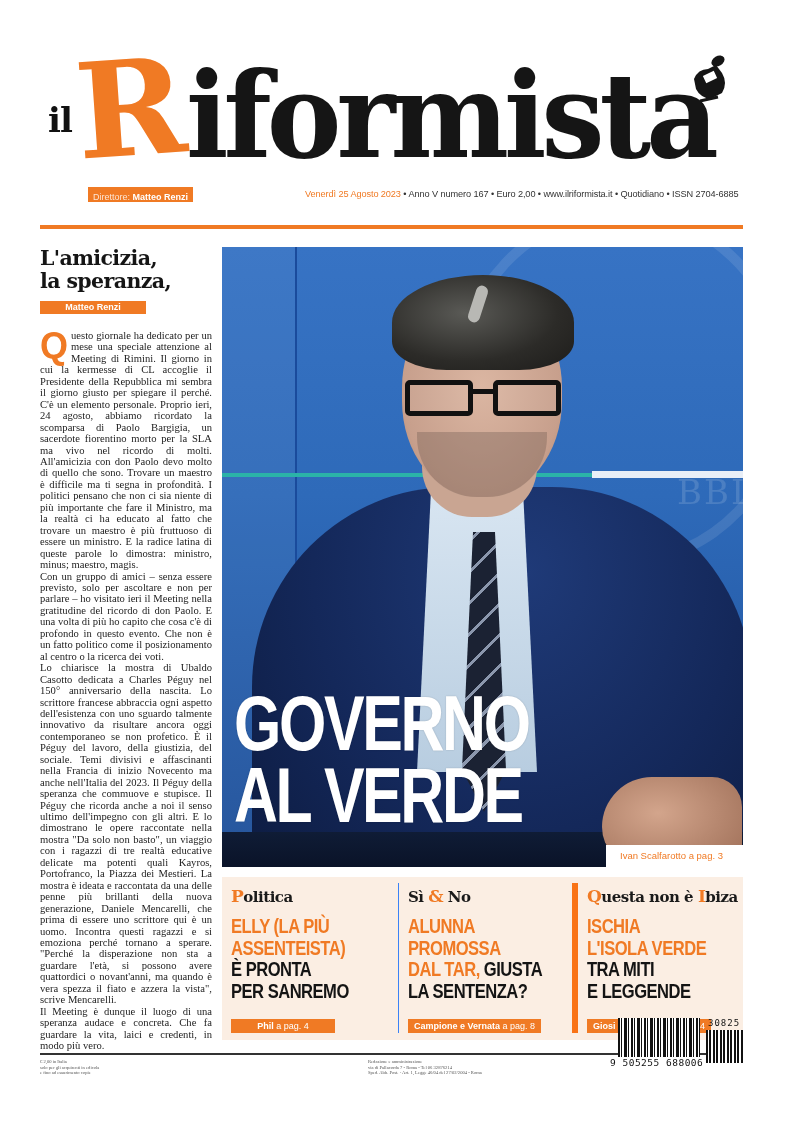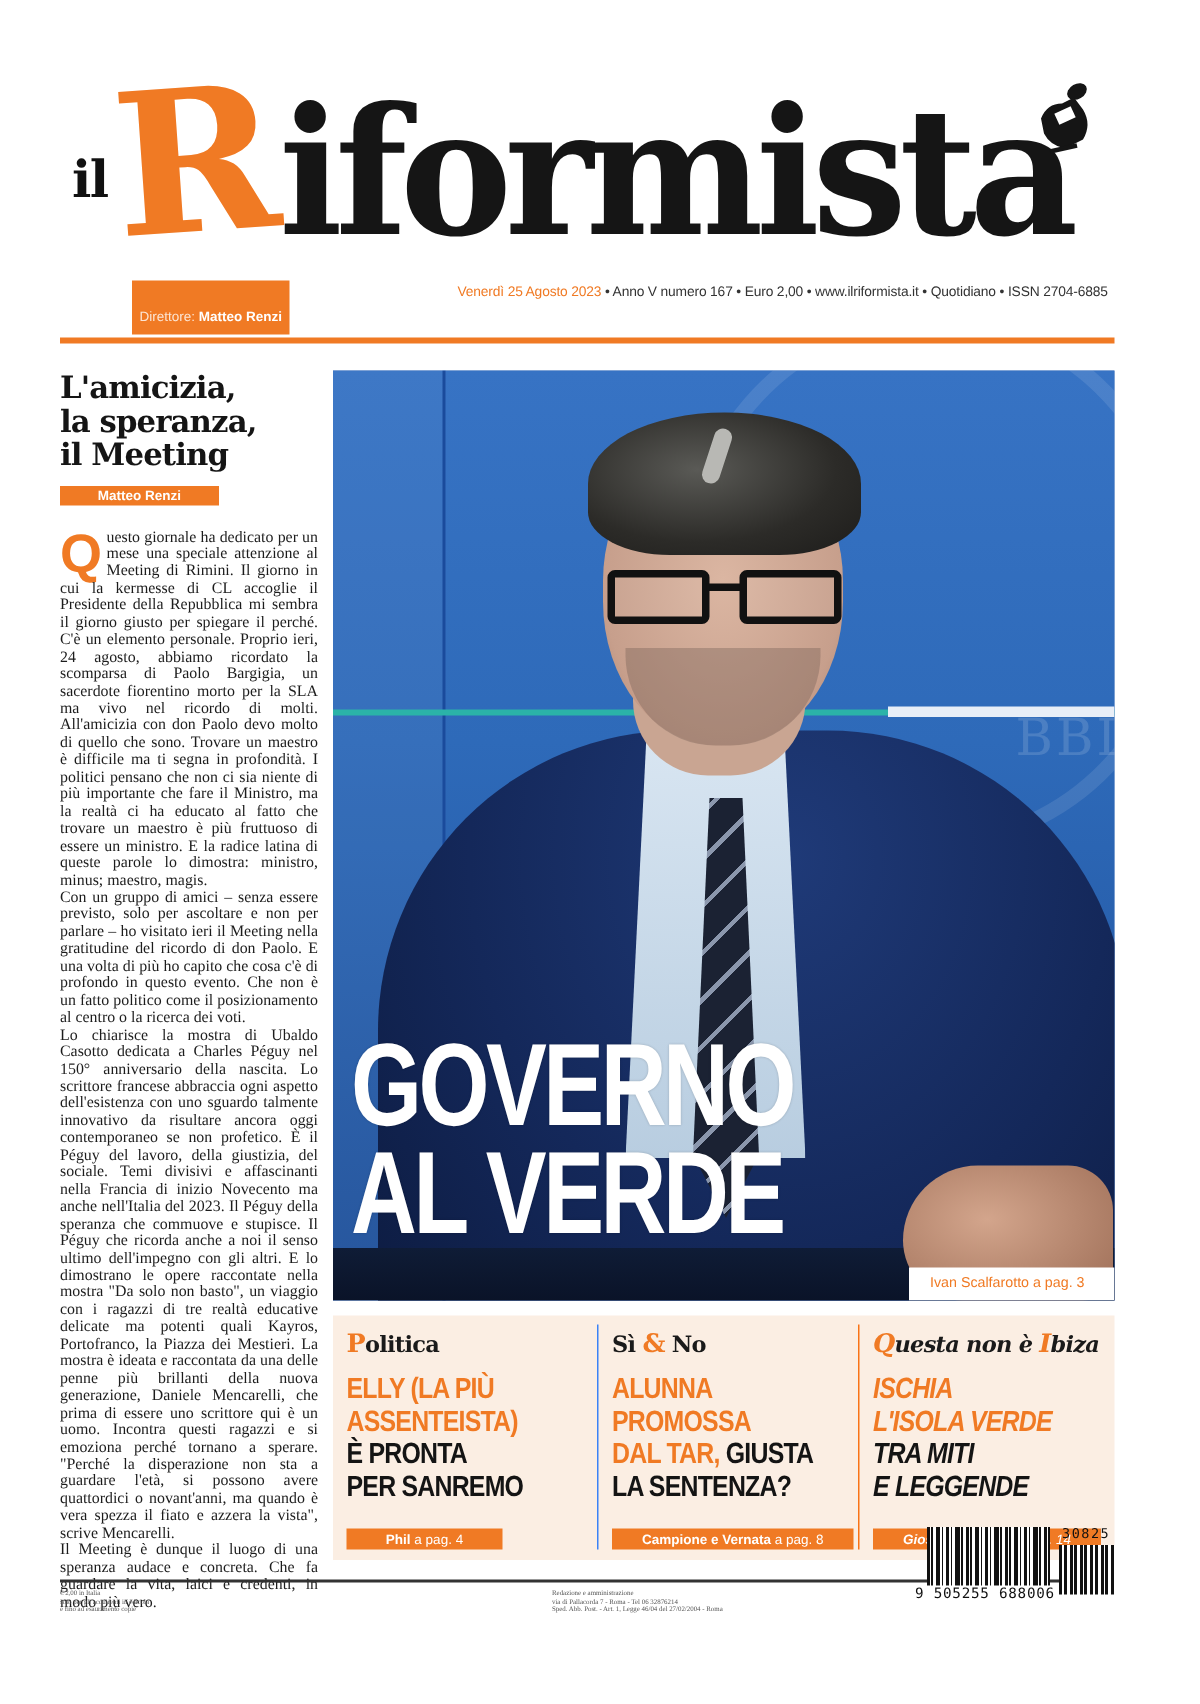--- a/index.html
+++ b/index.html
@@ -6,21 +6,21 @@
   html, body { width: 800px; height: 1136px; background: #ffffff; overflow: hidden; }
   body { position: relative; font-family: "DejaVu Serif", serif; color: #1a1a1a; }
 
   
   .masthead { position: absolute; left: 48px; top: 55px; width: 680px; height: 125px; }
   .mast-il { position: absolute; left: 0; top: 45px; font-family: "DejaVu Serif", serif; font-weight: 900; font-size: 34px; letter-spacing: -1px; color: #111; }
   .mast-R { position: absolute; left: 28px; top: -12px; font-family: "DejaVu Serif", serif; font-weight: 900; font-size: 132px; color: #f07a24; line-height: 1; transform: rotate(-4deg); }
   .mast-rest { position: absolute; left: 138px; top: 2px; font-family: "DejaVu Serif", serif; font-weight: 900; font-size: 112px; color: #151515; letter-spacing: -5px; line-height: 1; transform: scaleY(1.05); transform-origin: top left; }
   .mast-figure { position: absolute; left: 640px; top: -2px; width: 42px; height: 52px; }
 
-  .director-badge { position: absolute; left: 88px; top: 187px; height: 15px; background: #f07a24; color: #fff; font-family: "Liberation Sans", sans-serif; font-size: 9px; padding: 18px 5px; line-height: 13px; }
+  .director-badge { position: absolute; left: 88px; top: 187px; height: 15px; background: #f07a24; color: #fff; font-family: "Liberation Sans", sans-serif; font-size: 9px; padding: 4px 5px; line-height: 13px; }
   .director-badge .lbl { opacity: 0.8; }
   .director-badge .nm { font-weight: bold; }
 
   .issue-line { position: absolute; left: 305px; top: 189px; font-family: "Liberation Sans", sans-serif; font-size: 9.2px; color: #333; white-space: nowrap; letter-spacing: -0.1px; }
   .issue-line .date { color: #f07a24; }
 
   .top-rule { position: absolute; left: 40px; top: 225px; width: 703px; height: 4px; background: #f07a24; }
 
   
   .editorial { position: absolute; left: 40px; top: 247px; width: 172px; }
@@ -55,27 +55,27 @@
   .desk { position: absolute; left: 0; top: 585px; width: 521px; height: 35px; background: linear-gradient(180deg, #0f1c36, #0a1328); }
 
   .hero-headline { position: absolute; left: 12px; top: 440px; font-family: "Liberation Sans", sans-serif; font-weight: bold; color: #ffffff; font-size: 78px; line-height: 72px; letter-spacing: -3px; transform: scaleX(0.78); transform-origin: left top; text-shadow: 0 0 2px rgba(0,0,0,0.2); }
   .hero-caption { position: absolute; left: 384px; top: 598px; width: 137px; height: 22px; background: #ffffff; color: #f07a24; font-family: "Liberation Sans", sans-serif; font-size: 9.5px; line-height: 22px; padding-left: 14px; }
 
   
   .boxes { position: absolute; left: 222px; top: 877px; width: 521px; height: 163px; background: #fbeee3; }
   .box { position: absolute; top: 0; height: 163px; padding: 9px 0 0 9px; }
   .box1 { left: 0; width: 172px; }
   .box2 { left: 176px; width: 172px; border-left: 1px solid #3b82f6; top: 6px; height: 150px; padding-top: 3px; }
-  .box3 { left: 350px; width: 196px; border-left: 1px solid #f97316; top: 6px; height: 150px; padding-top: 3px; font-style: italic; }
+  .box3 { left: 350px; width: 196px; border-left: 6px solid #f97316; top: 6px; height: 150px; padding-top: 3px; }
   .box-kicker { font-family: "DejaVu Serif", serif; font-weight: bold; font-size: 15px; color: #1a1a1a; letter-spacing: -0.5px; }
   .box-kicker .acc { color: #f07a24; font-size: 17px; }
   .box-head { margin-top: 10px; font-family: "Liberation Sans", sans-serif; font-weight: bold; font-size: 19.5px; line-height: 21.5px; letter-spacing: -0.6px; transform: scaleX(0.85); transform-origin: left top; width: 190px; }
   .box-head .o { color: #f07a24; display: block; }
   .box-head .k { color: #141414; display: block; }
-  .box-ref { position: absolute; left: 9px; bottom: 10px; height: 14px; background: #f07a24; color: #fff; font-family: "Liberation Sans", sans-serif; font-size: 9px; line-height: 14px; padding: 0 20px; white-space: nowrap; }
+  .box-ref { position: absolute; left: 9px; bottom: 10px; height: 14px; background: #f07a24; color: #fff; font-family: "Liberation Sans", sans-serif; font-size: 9px; line-height: 14px; padding: 0 6px; white-space: nowrap; }
   .box-ref b { font-weight: bold; }
   .box1 .box-ref { width: 104px; text-align: center; bottom: 7px; }
   .box2 .box-ref { bottom: 0; text-align: center; }
   .box3 .box-ref { bottom: 0; margin-top: 16px; }
 
   
   .footer-rule { position: absolute; left: 40px; top: 1053px; width: 703px; height: 2px; background: #333; }
   .foot-left { position: absolute; left: 40px; top: 1059px; font-family: "Liberation Serif", serif; font-size: 4.6px; line-height: 5.6px; color: #555; }
   .foot-mid { position: absolute; left: 368px; top: 1059px; font-family: "Liberation Serif", serif; font-size: 4.6px; line-height: 5.6px; color: #555; }
   .barcode { position: absolute; left: 610px; top: 1018px; width: 135px; height: 48px; }
@@ -106,21 +106,20 @@
 <div class="issue-line">
   <span class="date">Venerdì 25 Agosto 2023</span><span> • Anno V numero 167 • Euro 2,00 • www.ilriformista.it • Quotidiano • ISSN 2704-6885</span>
 </div>
 
 <div class="top-rule"></div>
 
 <article class="editorial">
   <h1 class="ed-title">
     <div>L'amicizia,</div>
     <div>la speranza,</div>
-    <div>il Meeting</div>
   </h1>
   <div class="ed-author">Matteo Renzi</div>
   <div class="ed-body">
     <p><span class="dropcap">Q</span><span>uesto giornale ha dedicato per un mese una speciale attenzione al Meeting di Rimini. Il giorno in cui la kermesse di CL accoglie il Presidente della Repubblica mi sembra il giorno giusto per spiegare il perché. C'è un elemento personale. Proprio ieri, 24 agosto, abbiamo ricordato la scomparsa di Paolo Bargigia, un sacerdote fiorentino morto per la SLA ma vivo nel ricordo di molti. All'amicizia con don Paolo devo molto di quello che sono. Trovare un maestro è difficile ma ti segna in profondità. I politici pensano che non ci sia niente di più importante che fare il Ministro, ma la realtà ci ha educato al fatto che trovare un maestro è più fruttuoso di essere un ministro. E la radice latina di queste parole lo dimostra: ministro, minus; maestro, magis.</span></p>
     <p>Con un gruppo di amici – senza essere previsto, solo per ascoltare e non per parlare – ho visitato ieri il Meeting nella gratitudine del ricordo di don Paolo. E una volta di più ho capito che cosa c'è di profondo in questo evento. Che non è un fatto politico come il posizionamento al centro o la ricerca dei voti.</p>
     <p>Lo chiarisce la mostra di Ubaldo Casotto dedicata a Charles Péguy nel 150° anniversario della nascita. Lo scrittore francese abbraccia ogni aspetto dell'esistenza con uno sguardo talmente innovativo da risultare ancora oggi contemporaneo se non profetico. È il Péguy del lavoro, della giustizia, del sociale. Temi divisivi e affascinanti nella Francia di inizio Novecento ma anche nell'Italia del 2023. Il Péguy della speranza che commuove e stupisce. Il Péguy che ricorda anche a noi il senso ultimo dell'impegno con gli altri. E lo dimostrano le opere raccontate nella mostra "Da solo non basto", un viaggio con i ragazzi di tre realtà educative delicate ma potenti quali Kayros, Portofranco, la Piazza dei Mestieri. La mostra è ideata e raccontata da una delle penne più brillanti della nuova generazione, Daniele Mencarelli, che prima di essere uno scrittore qui è un uomo. Incontra questi ragazzi e si emoziona perché tornano a sperare. "Perché la disperazione non sta a guardare l'età, si possono avere quattordici o novant'anni, ma quando è vera spezza il fiato e azzera la vista", scrive Mencarelli.</p>
     <p>Il Meeting è dunque il luogo di una speranza audace e concreta. Che fa guardare la vita, laici e credenti, in modo più vero.</p>
 
   </div>
 </article>

